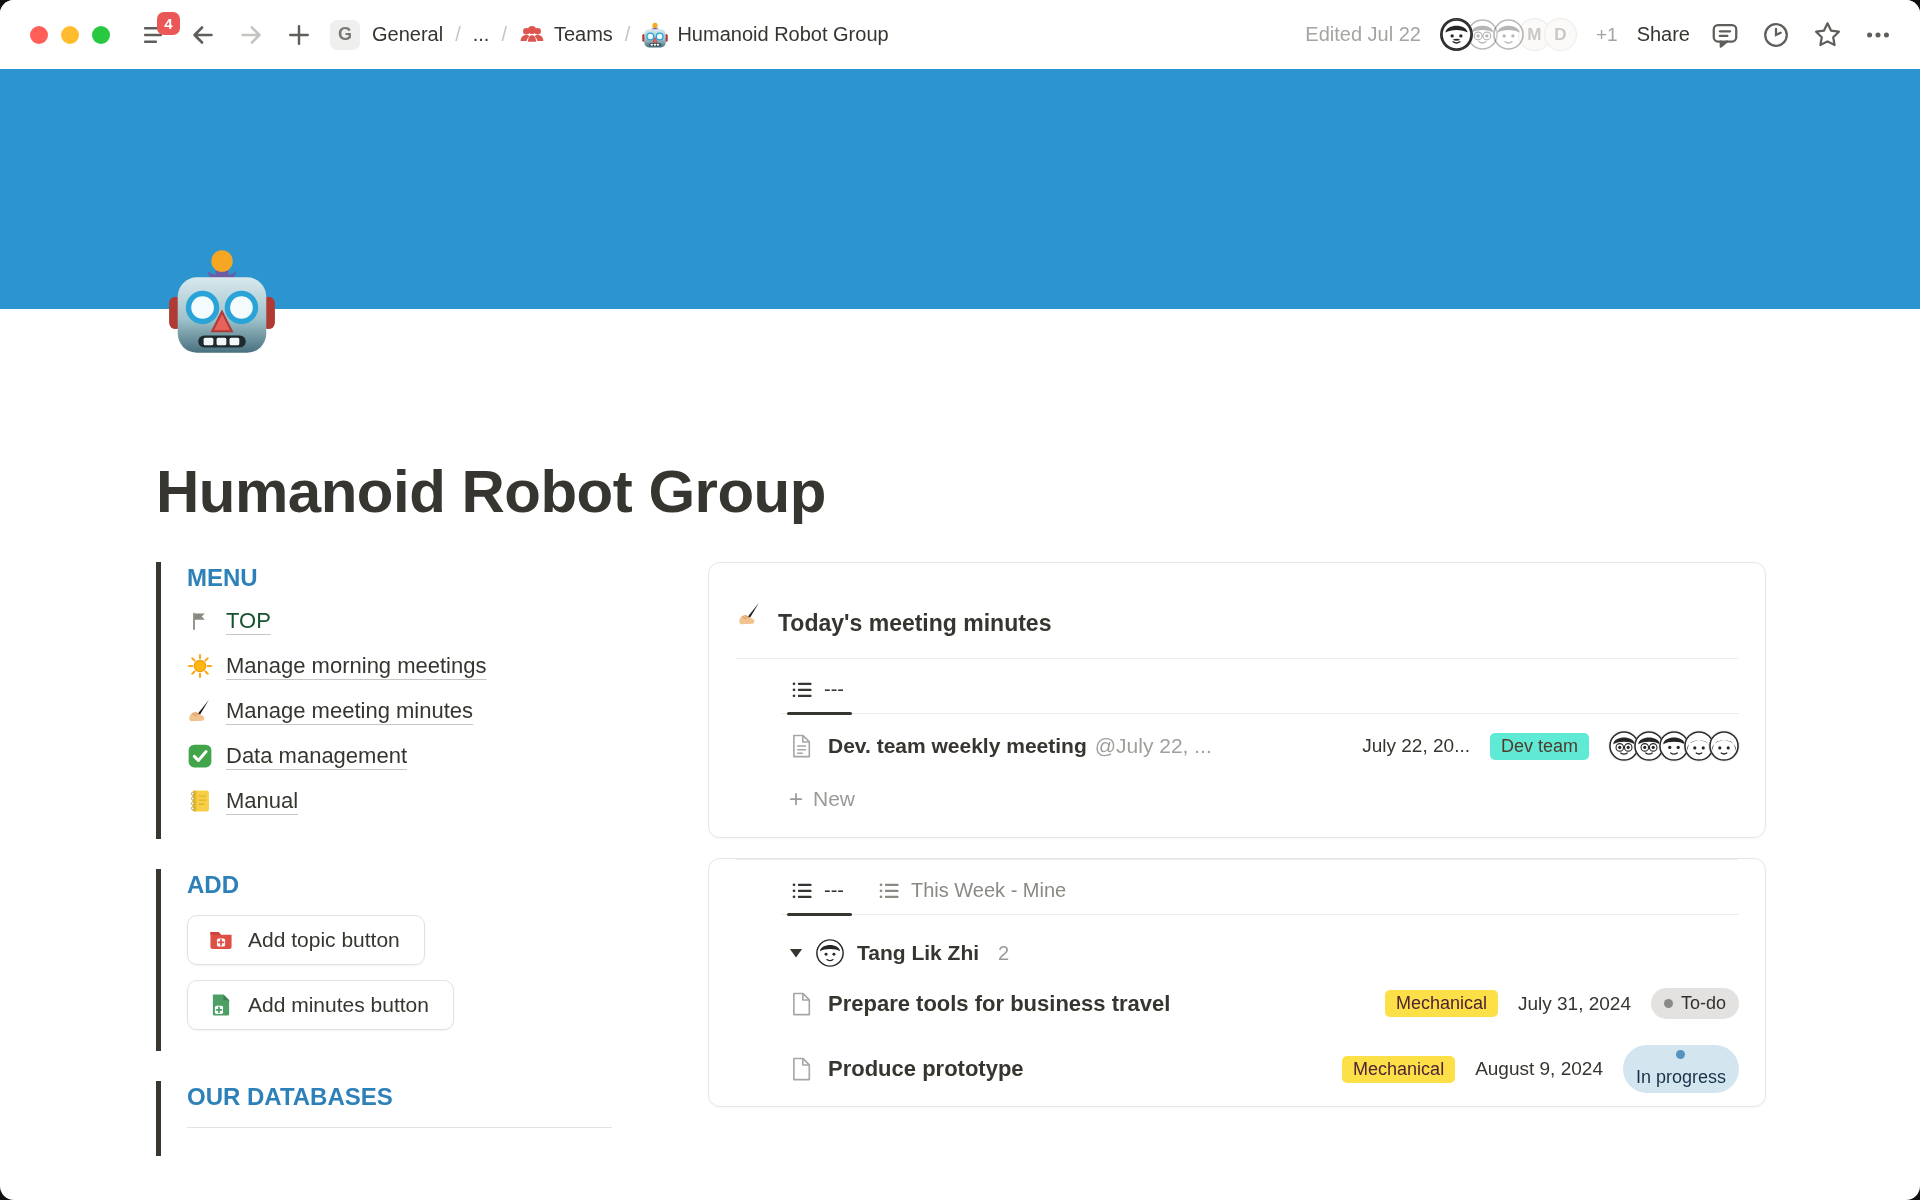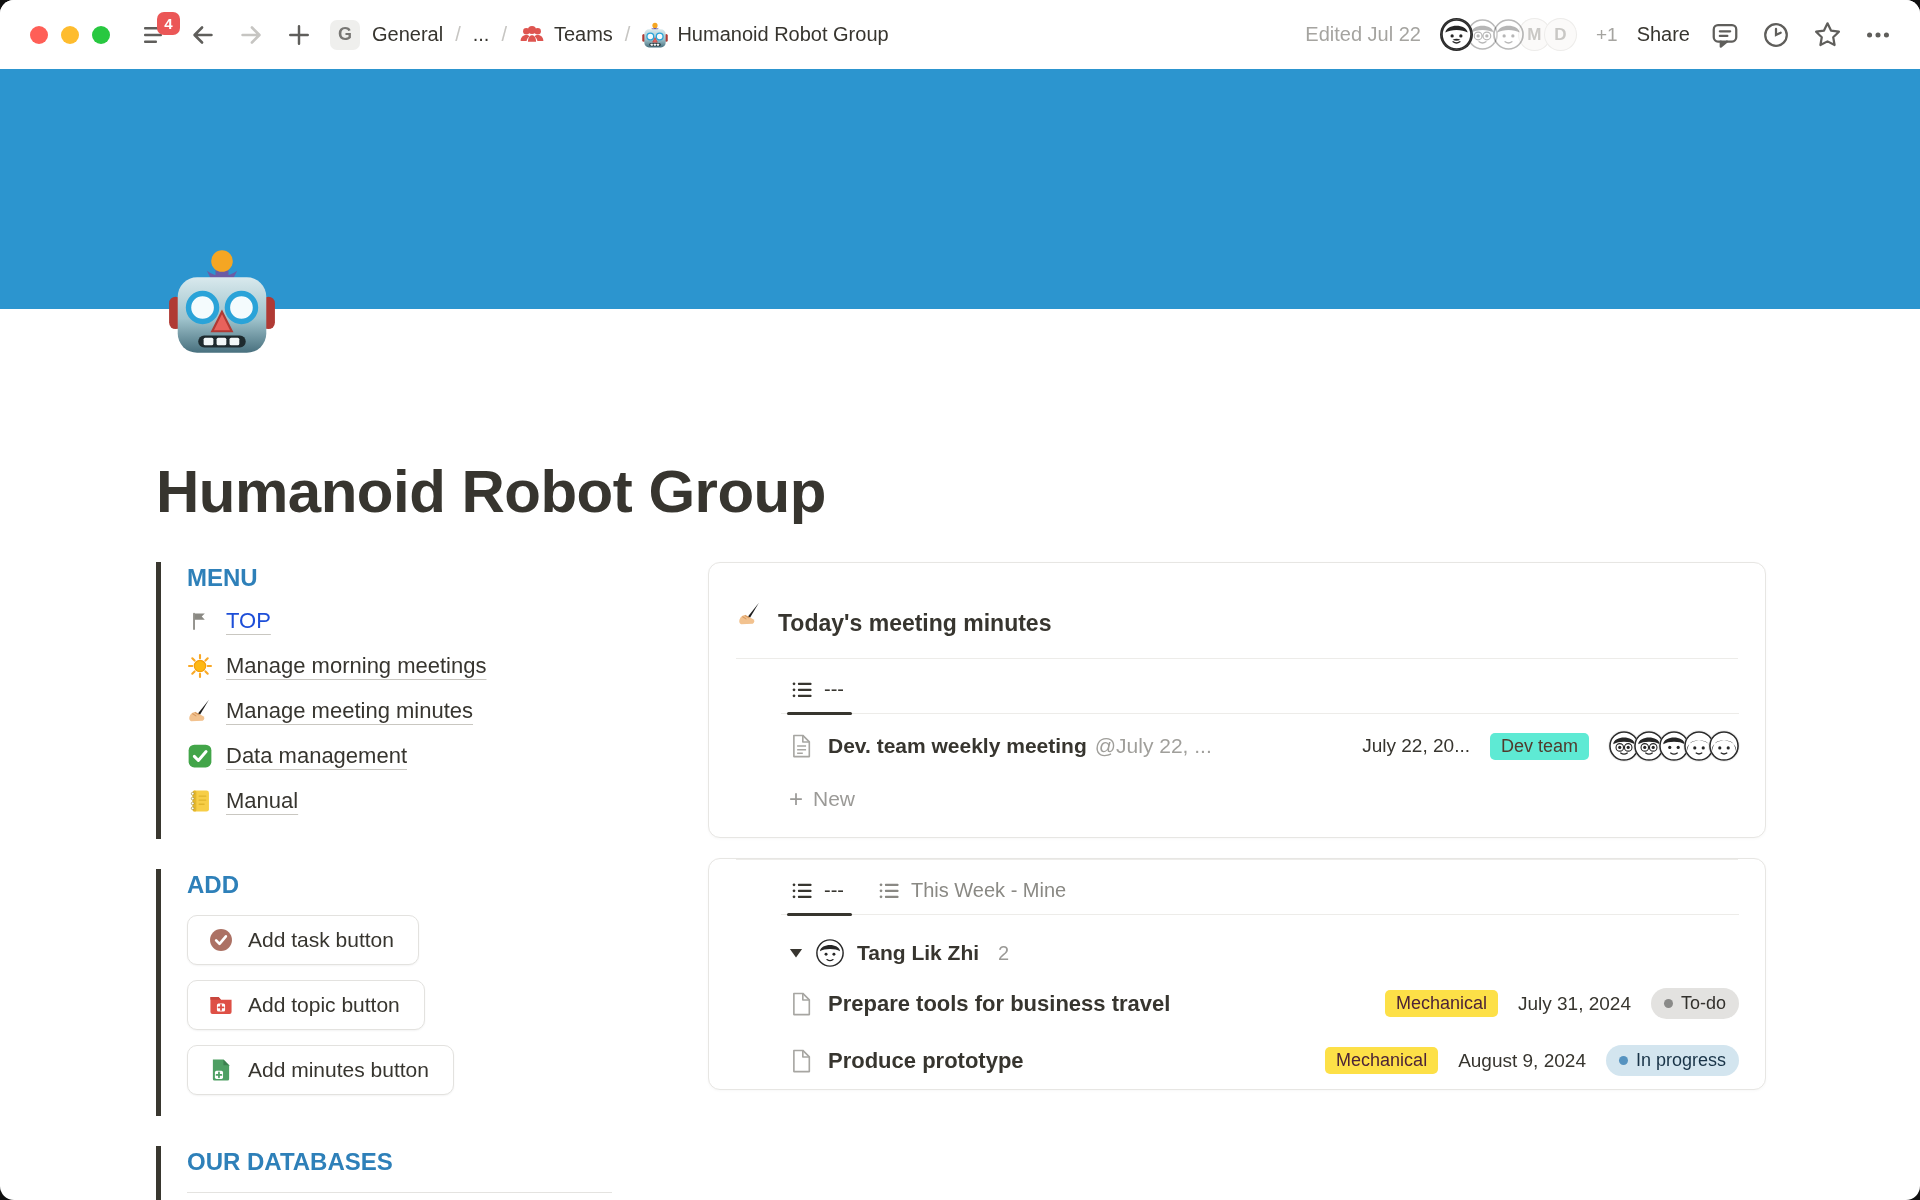--- a/index.html
+++ b/index.html
@@ -38,21 +38,21 @@
   h1.page-title { margin-top:148px; font-size:60px; font-weight:700; color:#37352F; letter-spacing:-0.5px; }
   .columns { display:flex; margin-top:36px; }
   .left-col { width:470px; flex:none; }
   .right-col { flex:1; margin-left:82px; }
 
   
   .callout { border-left:5px solid #39372F; padding:2px 0 6px 26px; margin-bottom:30px; }
   .sec-head { font-size:24px; font-weight:700; color:#2E80B9; margin-bottom:16px; }
   .menu-item { display:flex; align-items:center; gap:13px; margin-bottom:19px; }
   .menu-item .lbl { font-size:22px; color:#37352F; text-decoration:underline; text-decoration-color:#C9C7C1; text-underline-offset:6px; text-decoration-thickness:1.4px; cursor:default; }
-  .menu-item.top-item .lbl { color:#1d4ed8; }
+  .menu-item.top-item .lbl { color:#14532d; }
   .ic24 { width:26px; height:26px; flex:none; display:flex; align-items:center; justify-content:center; }
   .btn { display:flex; align-items:center; gap:14px; background:#fff; border:1px solid #E3E2DF; border-radius:10px; box-shadow:0 1px 2px rgba(15,15,15,.05); padding:11px 24px 11px 20px; width:max-content; margin-bottom:15px; cursor:default; }
   .btn .lbl { font-size:21px; color:#37352F; font-weight:500; }
   .db-divider { border:none; border-top:1.4px solid #E4E3E0; margin:6px 0 22px; width:425px; }
 
   
   .card { background:#fff; border:1px solid #E7E6E3; border-radius:12px; box-shadow:0 1px 3px rgba(15,15,15,.03); margin-bottom:20px; overflow:hidden; }
   .card-head { display:flex; align-items:center; gap:15px; padding:27px 28px 21px; }
   .card-head .ttl { font-size:23px; font-weight:700; color:#37352F;margin-top:20px; }
   .card-divider { border:none; border-top:1.4px solid #EDECE9; margin:0 27px; }
@@ -66,21 +66,21 @@
   .dbrow .rtitle { font-size:21px; font-weight:600; color:#37352F; margin-left:13px; white-space:nowrap; }
   .dbrow .mention { font-size:21px; color:#A09F9B; margin-left:8px; white-space:nowrap; }
   .rrow-right { margin-left:auto; display:flex; align-items:center; gap:20px;text-align:right; }
   .dcell { font-size:19px; color:#37352F; white-space:nowrap; }
   .tag { font-size:18px; padding:3px 11px; border-radius:5px; white-space:nowrap; }
   .tag.brown { background:#5eead4; color:#513A2C; }
   .tag.pink { background:#fde047; color:#4C2337; }
   .pill { display:flex; align-items:center; gap:8px; font-size:18px; padding:5px 13px; border-radius:999px; white-space:nowrap; }
   .pill .dot { width:9px; height:9px; border-radius:50%; }
   .pill.todo { background:#E3E2E0; color:#32302C; } .pill.todo .dot { background:#8A8A88; }
-  .pill.prog { background:#D3E5EF; color:#183347; } .pill.prog .dot { background:#5693C0; }
+  .pill.prog { background:#D3E5EF; color:#183347;flex-direction:column; } .pill.prog .dot { background:#5693C0; }
   .newrow { display:flex; align-items:center; gap:10px; color:#9B9A97; font-size:21px; padding:20px 26px 26px 80px; cursor:default; }
   .newrow .plus { font-size:24px; line-height:18px; }
   .group-row { display:flex; align-items:center; gap:13px; padding:24px 26px 8px 80px; }
   .group-row .gname { font-size:21px; font-weight:600; color:#37352F; }
   .group-row .gcount { font-size:20px; color:#9B9A97; margin-left:6px; }
   .task-row { display:flex; align-items:center; padding:13px 26px 13px 80px; }
   .task-row .rtitle { font-size:22px; font-weight:600; color:#37352F; margin-left:13px; white-space:nowrap; }
   .avrow { display:flex; }
   .avrow .av { width:30px; height:30px; border-radius:50%; background:#fff; margin-left:-5px; box-shadow:0 0 0 1px rgba(0,0,0,.06); }
   .avrow .av:first-child { margin-left:0; }
@@ -343,29 +343,20 @@
             </span>
             <span class="lbl">Manual</span>
           </div>
         </section>
 
         <section class="callout">
           <div class="sec-head">ADD</div>
           <div class="btn">
             <span class="ic24">
               <svg width="26" height="26" viewBox="0 0 32 32">
-                  <circle cx="16" cy="16" r="13.5" fill="#AC7164"></circle>
-                  <path d="M10 16.5 L14.2 20.7 L22 11.5" fill="none" stroke="#fff" stroke-width="3.2" stroke-linecap="round" stroke-linejoin="round"></path>
-                </svg>
-            </span>
-            <span class="lbl">Add task button</span>
-          </div>
-          <div class="btn">
-            <span class="ic24">
-              <svg width="26" height="26" viewBox="0 0 32 32">
                   <path d="M3 6 H13 L16 9.5 H29 V24.5 A2.5 2.5 0 0 1 26.5 27 H5.5 A2.5 2.5 0 0 1 3 24.5 Z" fill="#DE5046"></path>
                   <path d="M3 6 H13 L16 9.5 H3 Z" fill="#C8463D"></path>
                   <rect x="11" y="14" width="10" height="10" rx="2" fill="#fff"></rect>
                   <path d="M16 16 V22 M13 19 H19" stroke="#DE5046" stroke-width="2.2" stroke-linecap="round"></path>
                 </svg>
             </span>
             <span class="lbl">Add topic button</span>
           </div>
           <div class="btn">
             <span class="ic24">

